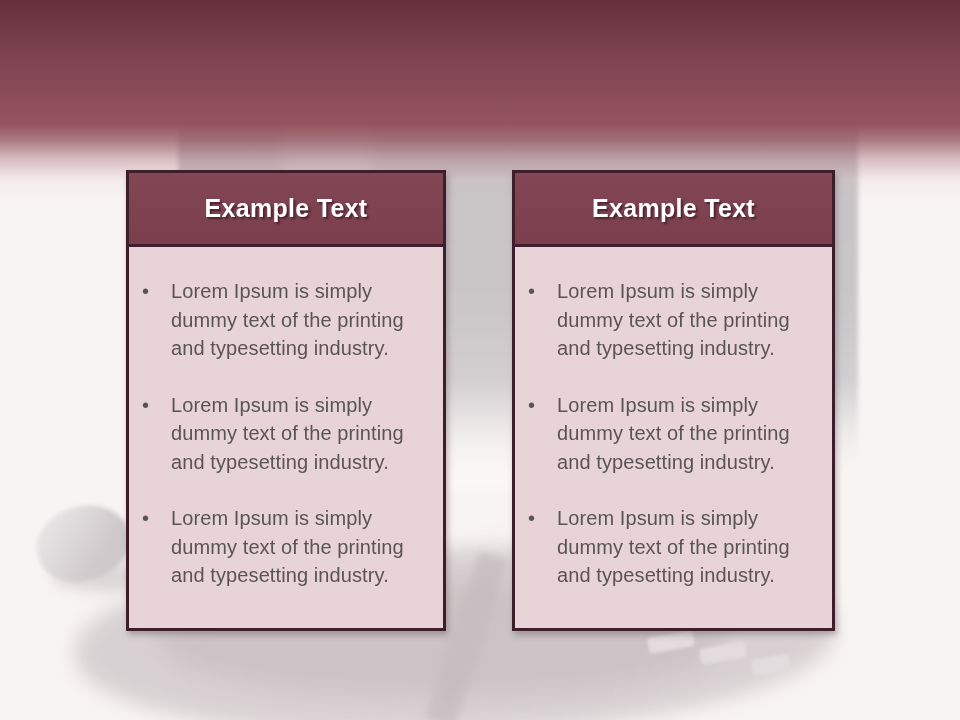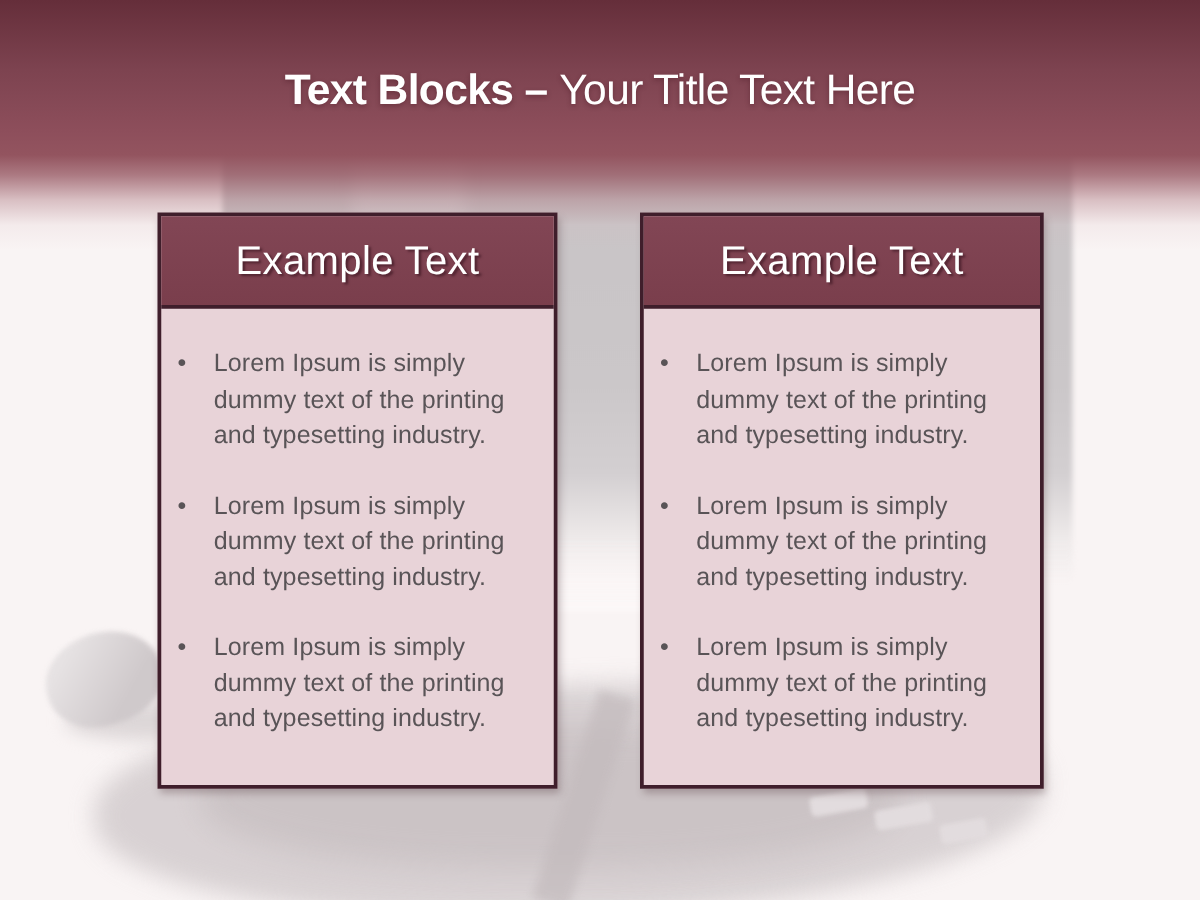--- a/index.html
+++ b/index.html
@@ -92,21 +92,21 @@
     box-sizing:border-box;
   }
   .card.left{left:126px;width:320px;}
   .card.right{left:512px;width:323px;}
   .card-header{
     height:71px;border-bottom:3px solid #3f1e2b;
     background:linear-gradient(180deg,#824655 0%,#7a3e4c 100%);
     display:flex;align-items:center;justify-content:center;
   }
   .card-header-label{
-    color:#ffffff;font-size:32px;font-weight:400;letter-spacing:.3px;
+    color:#ffffff;font-size:25px;font-weight:700;letter-spacing:.3px;
     text-shadow:2px 2px 2px rgba(40,10,20,.55);
   }
   .card-body{padding:30px 0 0 0;}
   .bullet-list{margin:0;padding:0 20px 0 0;list-style:none;}
   .bullet-item{
     position:relative;padding-left:42px;margin:0 0 28px 0;
     font-size:20px;line-height:28.5px;color:#595457;letter-spacing:.1px;
   }
   .bullet-item:last-child{margin-bottom:0;}
   .bullet-dot{position:absolute;left:13px;top:0;}
@@ -125,23 +125,20 @@
     <div class="keyboard-strap"></div>
     <div class="key key1"></div>
     <div class="key key2"></div>
     <div class="key key3"></div>
     <div class="mouse-shadow"></div>
     <div class="mouse-body"></div>
   </div>
 
   <div class="header-band"></div>
 
-  <div class="slide-title">
-    <span class="t-bold">Text Blocks –</span><span class="t-reg">Your Title Text Here</span>
-  </div>
 
   <div class="card left">
     <div class="card-header">
       <span class="card-header-label">Example Text</span>
     </div>
     <div class="card-body">
       <ul class="bullet-list">
         <li class="bullet-item">
           <span class="bullet-dot">•</span>
           <span>Lorem Ipsum is simply dummy text of the printing and typesetting industry.</span>

